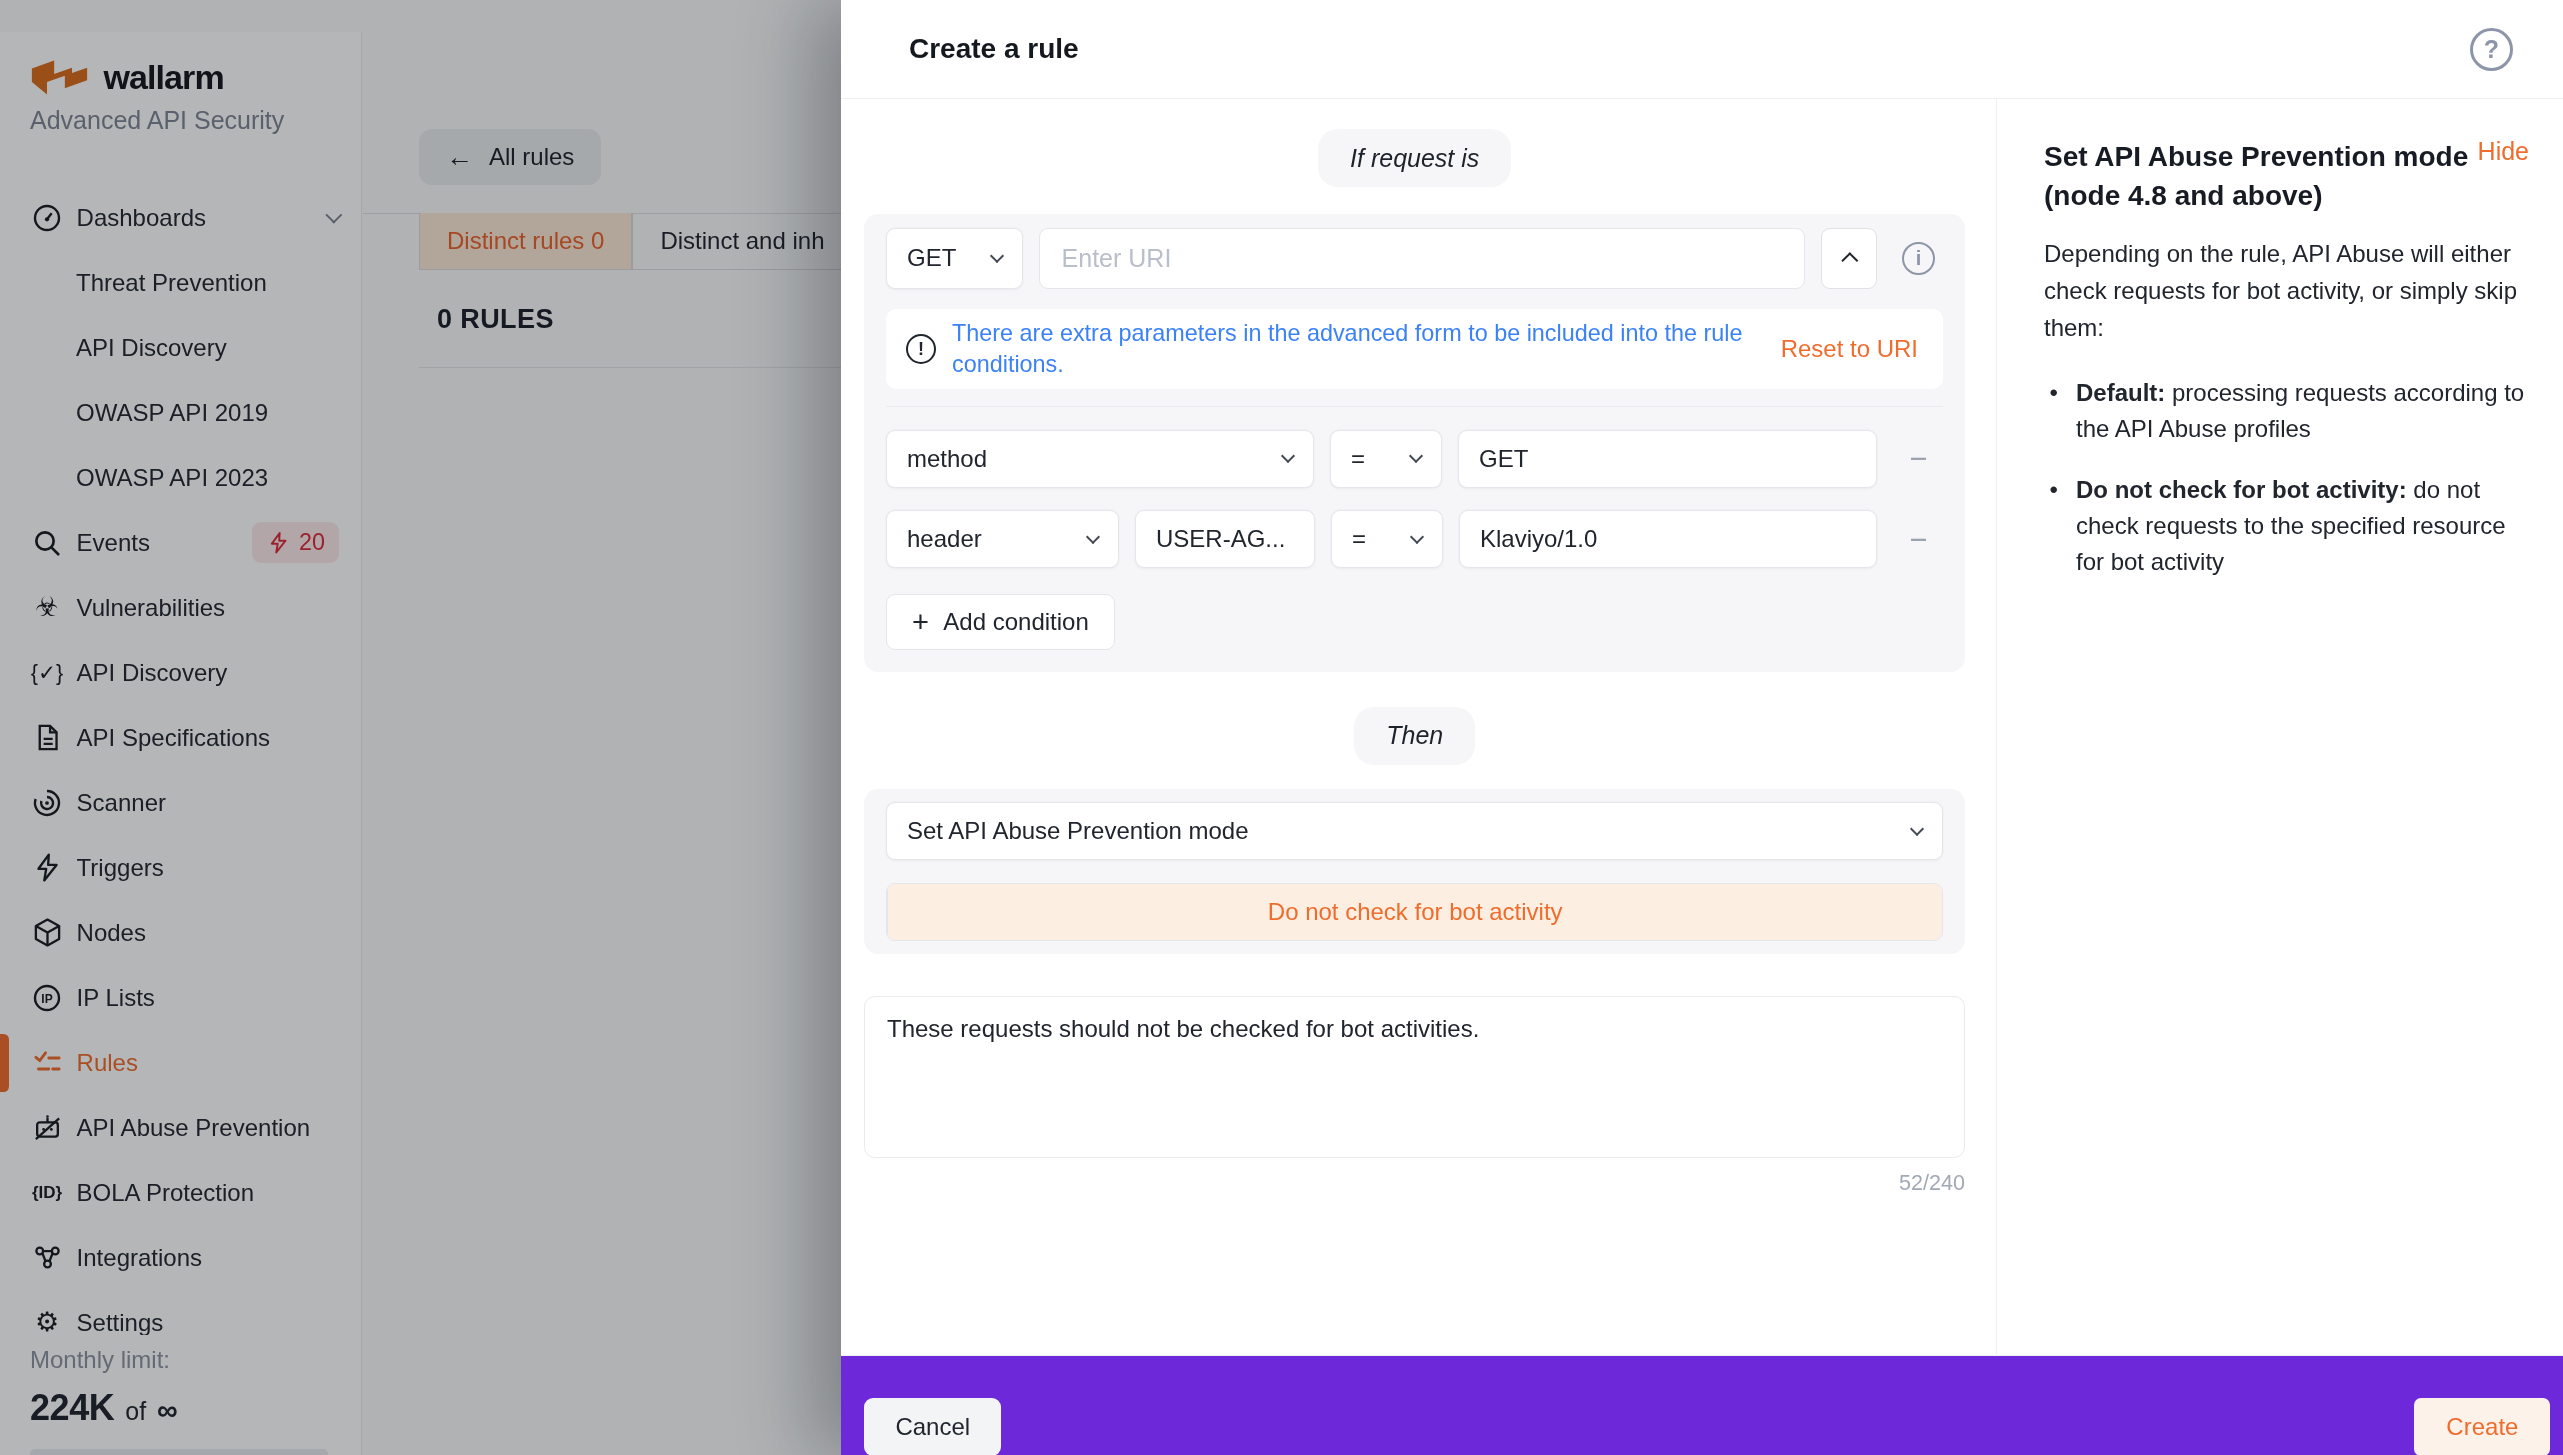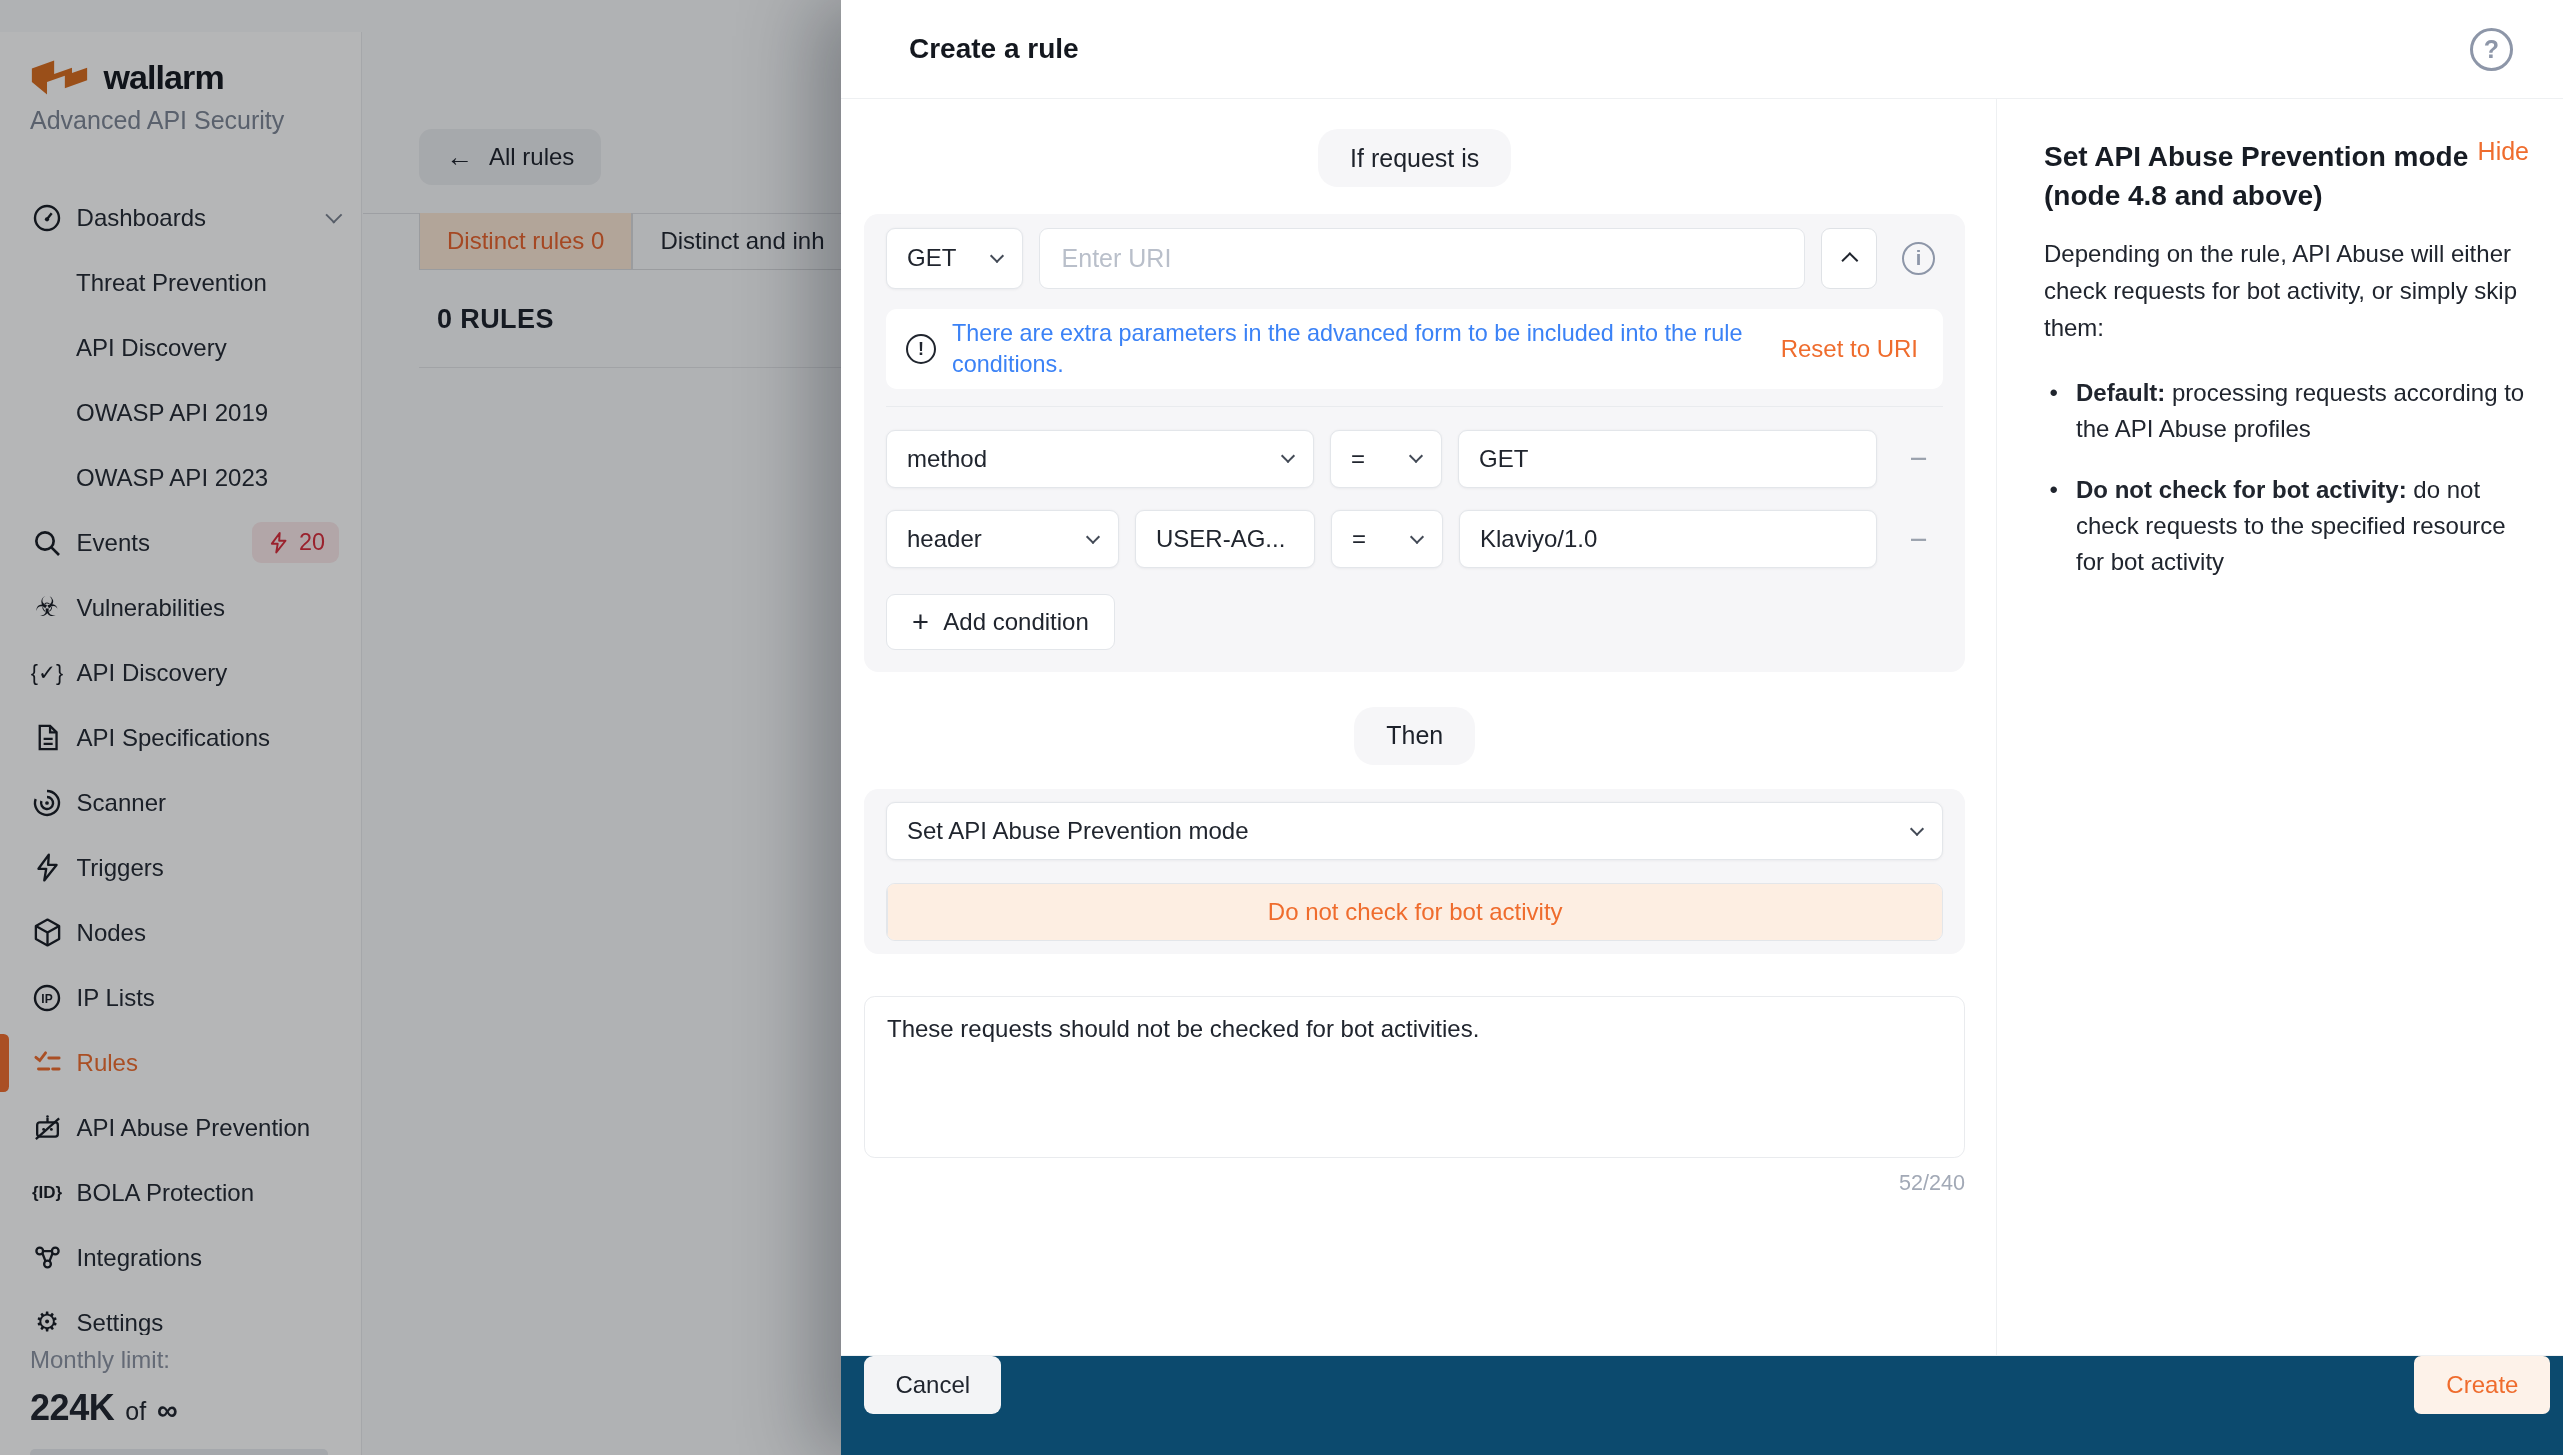--- a/index.html
+++ b/index.html
@@ -48,21 +48,21 @@
   .overlay { position:absolute; inset:0; background:rgba(10,13,18,0.30); z-index:10; }
 
   
   .modal { position:absolute; left:841px; top:0; right:0; height:1456px; background:#fff; z-index:20; box-shadow:-27px 0 72px rgba(10,15,25,.30); display:flex; flex-direction:column; }
   .m-header { height:99px; flex:0 0 99px; border-bottom:1.8px solid #eef0f2; display:flex; align-items:center; padding:0 50px 0 68px; }
   .m-title { font-size:28px; font-weight:700; color:#14181f; }
   .help-btn { margin-left:auto; width:43px; height:43px; border-radius:50%; border:3.6px solid #8d96a8; color:#8d96a8; display:flex; align-items:center; justify-content:center; font-size:25px; font-weight:700; cursor:pointer; background:#fff; }
 
   .m-body { flex:1 1 auto; display:flex; overflow:hidden; }
   .form-col { flex:0 0 1155px; padding:30px 31px 0 23.4px; }
-  .pill { background:#f6f6f8; border-radius:20px; height:58px; display:flex; align-items:center; justify-content:center; font-size:25px; font-weight:500; color:#1d222b; width:max-content; padding:0 32px; margin:0 auto; }
+  .pill { background:#f6f6f8; border-radius:20px; height:58px; display:flex; align-items:center; justify-content:center; font-size:25px; font-weight:500; color:#1d222b; width:max-content; padding:0 32px; margin:0 auto;font-style:italic; }
 
   .panel { background:#f6f6f8; border-radius:14.4px; padding:13.5px 21.6px 21.6px 21.6px; margin-top:27px; }
   .row { display:flex; align-items:center; gap:16px; }
   .box { background:#fff; border:1.3px solid #e3e6ea; border-radius:9px; height:58px; display:flex; align-items:center; padding:0 20px; font-size:24px; color:#20252e; box-shadow:0 0.9px 2.7px rgba(20,25,35,.05); }
   .box .chev { margin-left:auto; border-color:#434a56; width:10px; height:10px; border-width:2.2px; margin-top:-4.5px; }
   .uri-row .sel-get { width:137px; height:61px; }
   .uri-input { flex:1; height:61px; background:#fff; border:1.3px solid #e3e6ea; border-radius:9px; padding:0 21.6px; font-size:25px; font-family:inherit; color:#20252e; outline:none; }
   .uri-input::placeholder { color:#b9bfca; }
   .collapse-btn { width:56px; height:61px; background:#fff; border:1.3px solid #dfe2e6; border-radius:9px; display:flex; align-items:center; justify-content:center; cursor:pointer; }
   .collapse-btn .chev { transform:rotate(-135deg); border-color:#20252e; margin-top:5.4px; }
@@ -95,21 +95,21 @@
 
   .help-panel { flex:1; border-left:1.8px solid #eef0f2; padding:38px 38px 0 47px; }
   .hp-head { display:flex; align-items:flex-start; }
   .hp-title { font-size:28px; font-weight:700; line-height:39px; color:#171c24; width:431px; }
   .hp-hide { margin-left:auto; color:#ef6c2d; font-size:25px; cursor:pointer; }
   .hp-intro { margin-top:20px; font-size:24px; line-height:37px; color:#20252e; width:485px; }
   .hp-list { margin-top:29px; list-style:none; width:485px; }
   .hp-list li { position:relative; padding-left:32px; font-size:24px; line-height:36px; color:#20252e; margin-bottom:25px; }
   .hp-list li::before { content:"•"; position:absolute; left:5.4px; top:0; font-size:24px; }
 
-  .m-footer { flex:0 0 101px; border-top:1.8px solid #eef0f2; display:flex; align-items:flex-start; padding:0 12.6px 0 23.4px; background:#0c4a6e;gap:12px; }
+  .m-footer { flex:0 0 101px; border-top:1.8px solid #eef0f2; display:flex; align-items:flex-end; padding:0 12.6px 0 23.4px; background:#6d28d9;gap:12px; }
   .cancel-btn { height:58px; padding:0 31px; background:#f3f4f6; border:none; border-radius:9px; font-size:24px; color:#20252e; font-family:inherit; cursor:pointer; }
   .create-btn { margin-left:auto; height:58px; padding:0 32px; background:#fdf2e9; border:none; border-radius:7px; font-size:24px; color:#ef6c2d; font-family:inherit; cursor:pointer; }
 
   .svgi { display:block; }
 </style>
 </head>
 <body>
 
 <div id="app">
 

